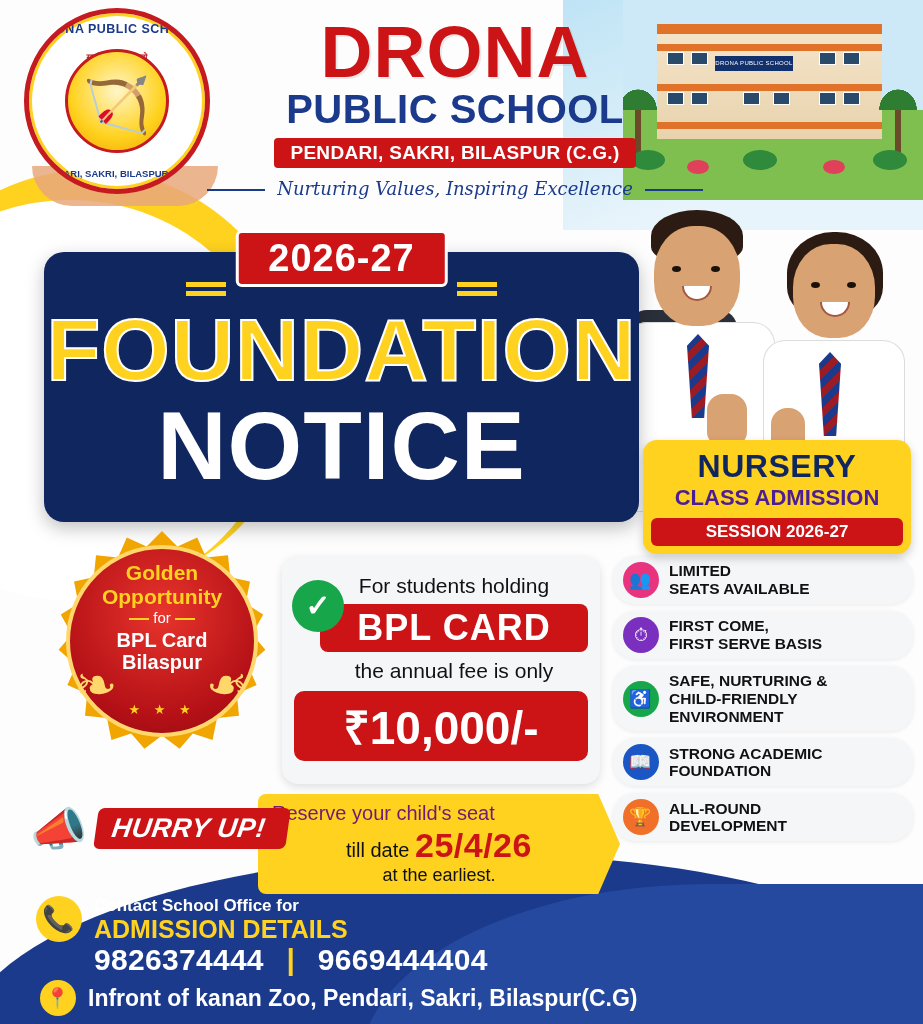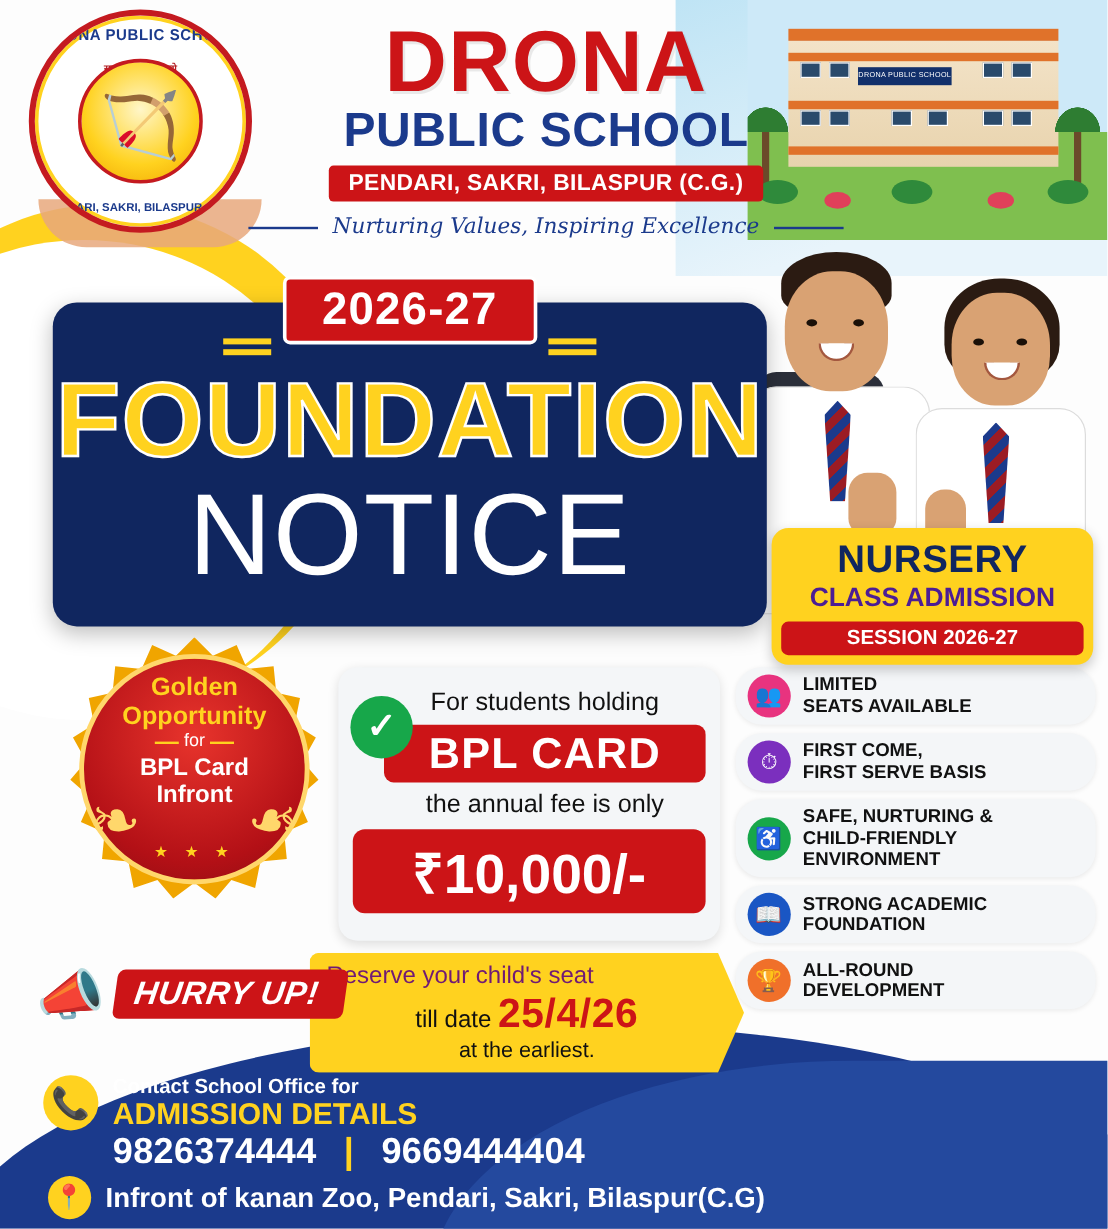--- a/index.html
+++ b/index.html
@@ -360,21 +360,21 @@
     color: #ffd21f;
     letter-spacing: 1px;
     line-height: 1;
     -webkit-text-stroke: 2px #ffffff;
   }
   .word-notice {
     position: absolute;
     left: 0; right: 0; top: 146px;
     text-align: center;
     font-size: 96px;
-    font-weight: normal;
+    font-weight: bold;
     color: #ffffff;
     letter-spacing: 1px;
     line-height: 1;
   }
 
   
   .nursery {
     position: absolute;
     right: 12px; top: 440px;
     width: 268px;
@@ -743,21 +743,21 @@
   </div>
 
   <div class="seal">
     <div class="seal-star"></div>
     <div class="seal-inner"></div>
     <div class="seal-text">
       <div class="seal-l1">Golden</div>
       <div class="seal-l2">Opportunity</div>
       <div><span class="seal-for">for</span></div>
       <div class="seal-l3">BPL Card</div>
-      <div class="seal-l4">Infront</div>
+      <div class="seal-l4">Bilaspur</div>
     </div>
     <div class="laurel-l">❧</div>
     <div class="laurel-r">❧</div>
     <div class="seal-stars">★ ★ ★</div>
   </div>
 
   <div class="offer">
     <div class="check">✓</div>
     <div class="offer-1">For students holding</div>
     <div class="offer-bpl">BPL CARD</div>

